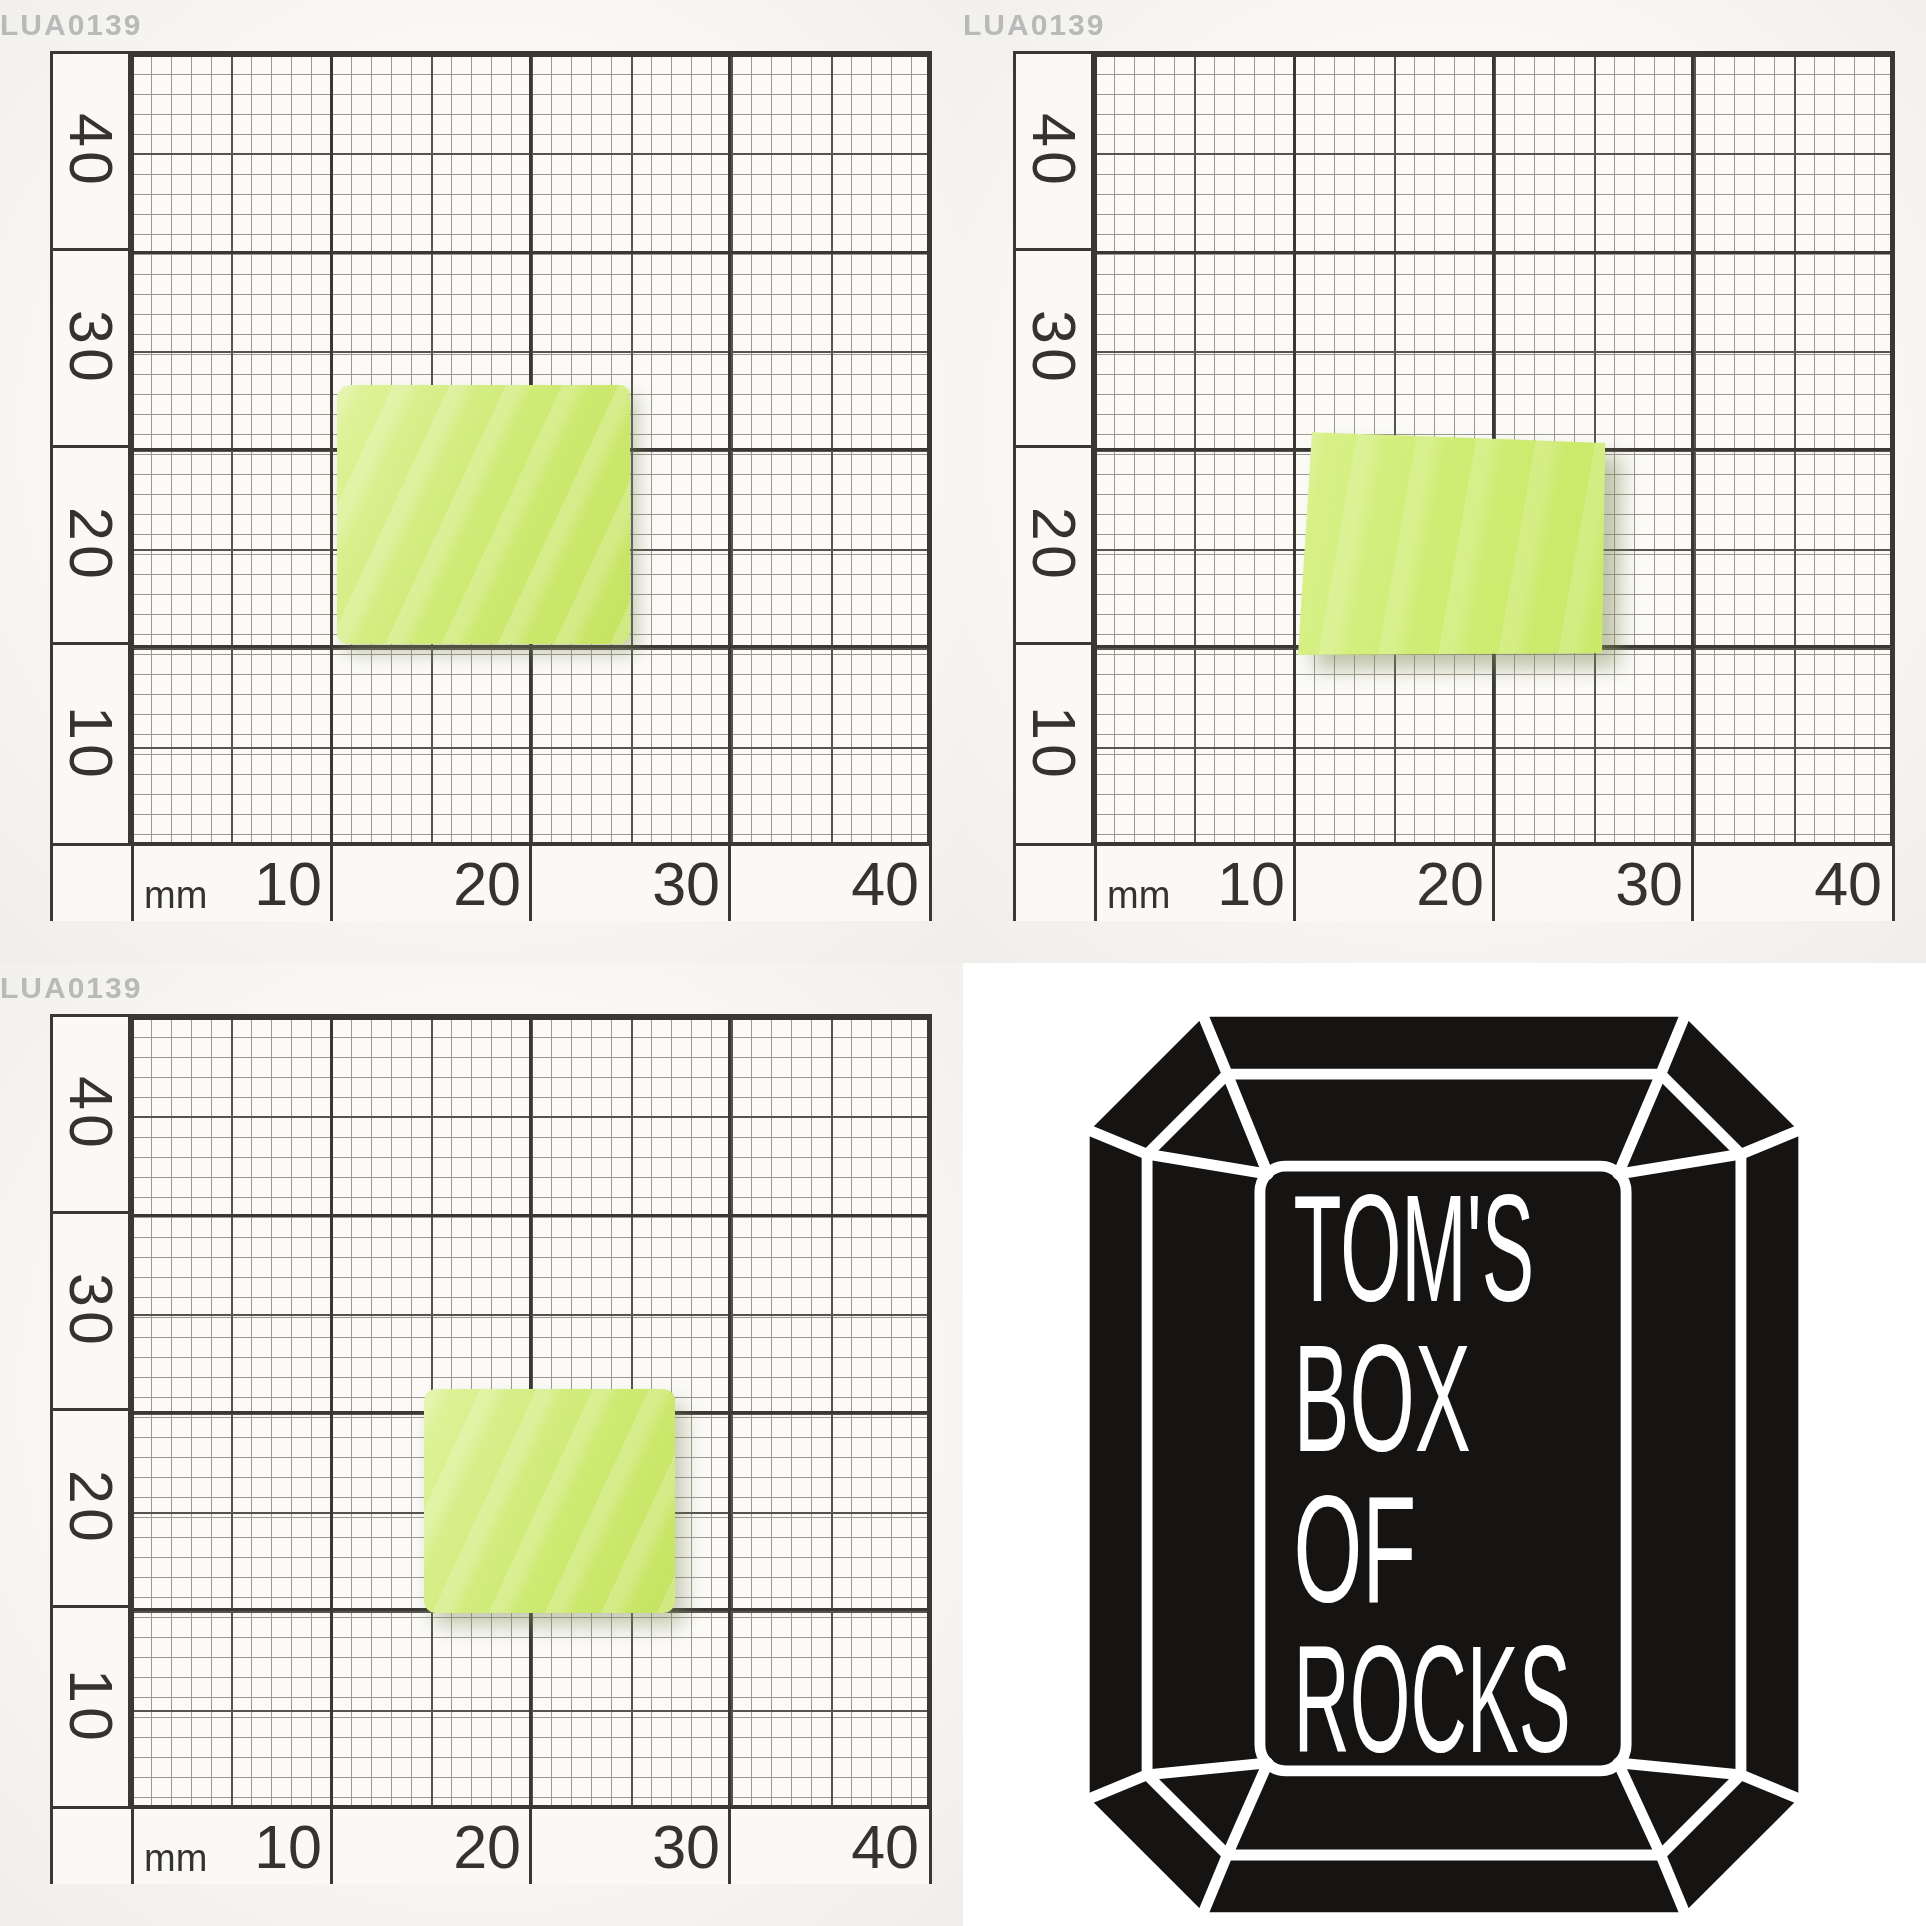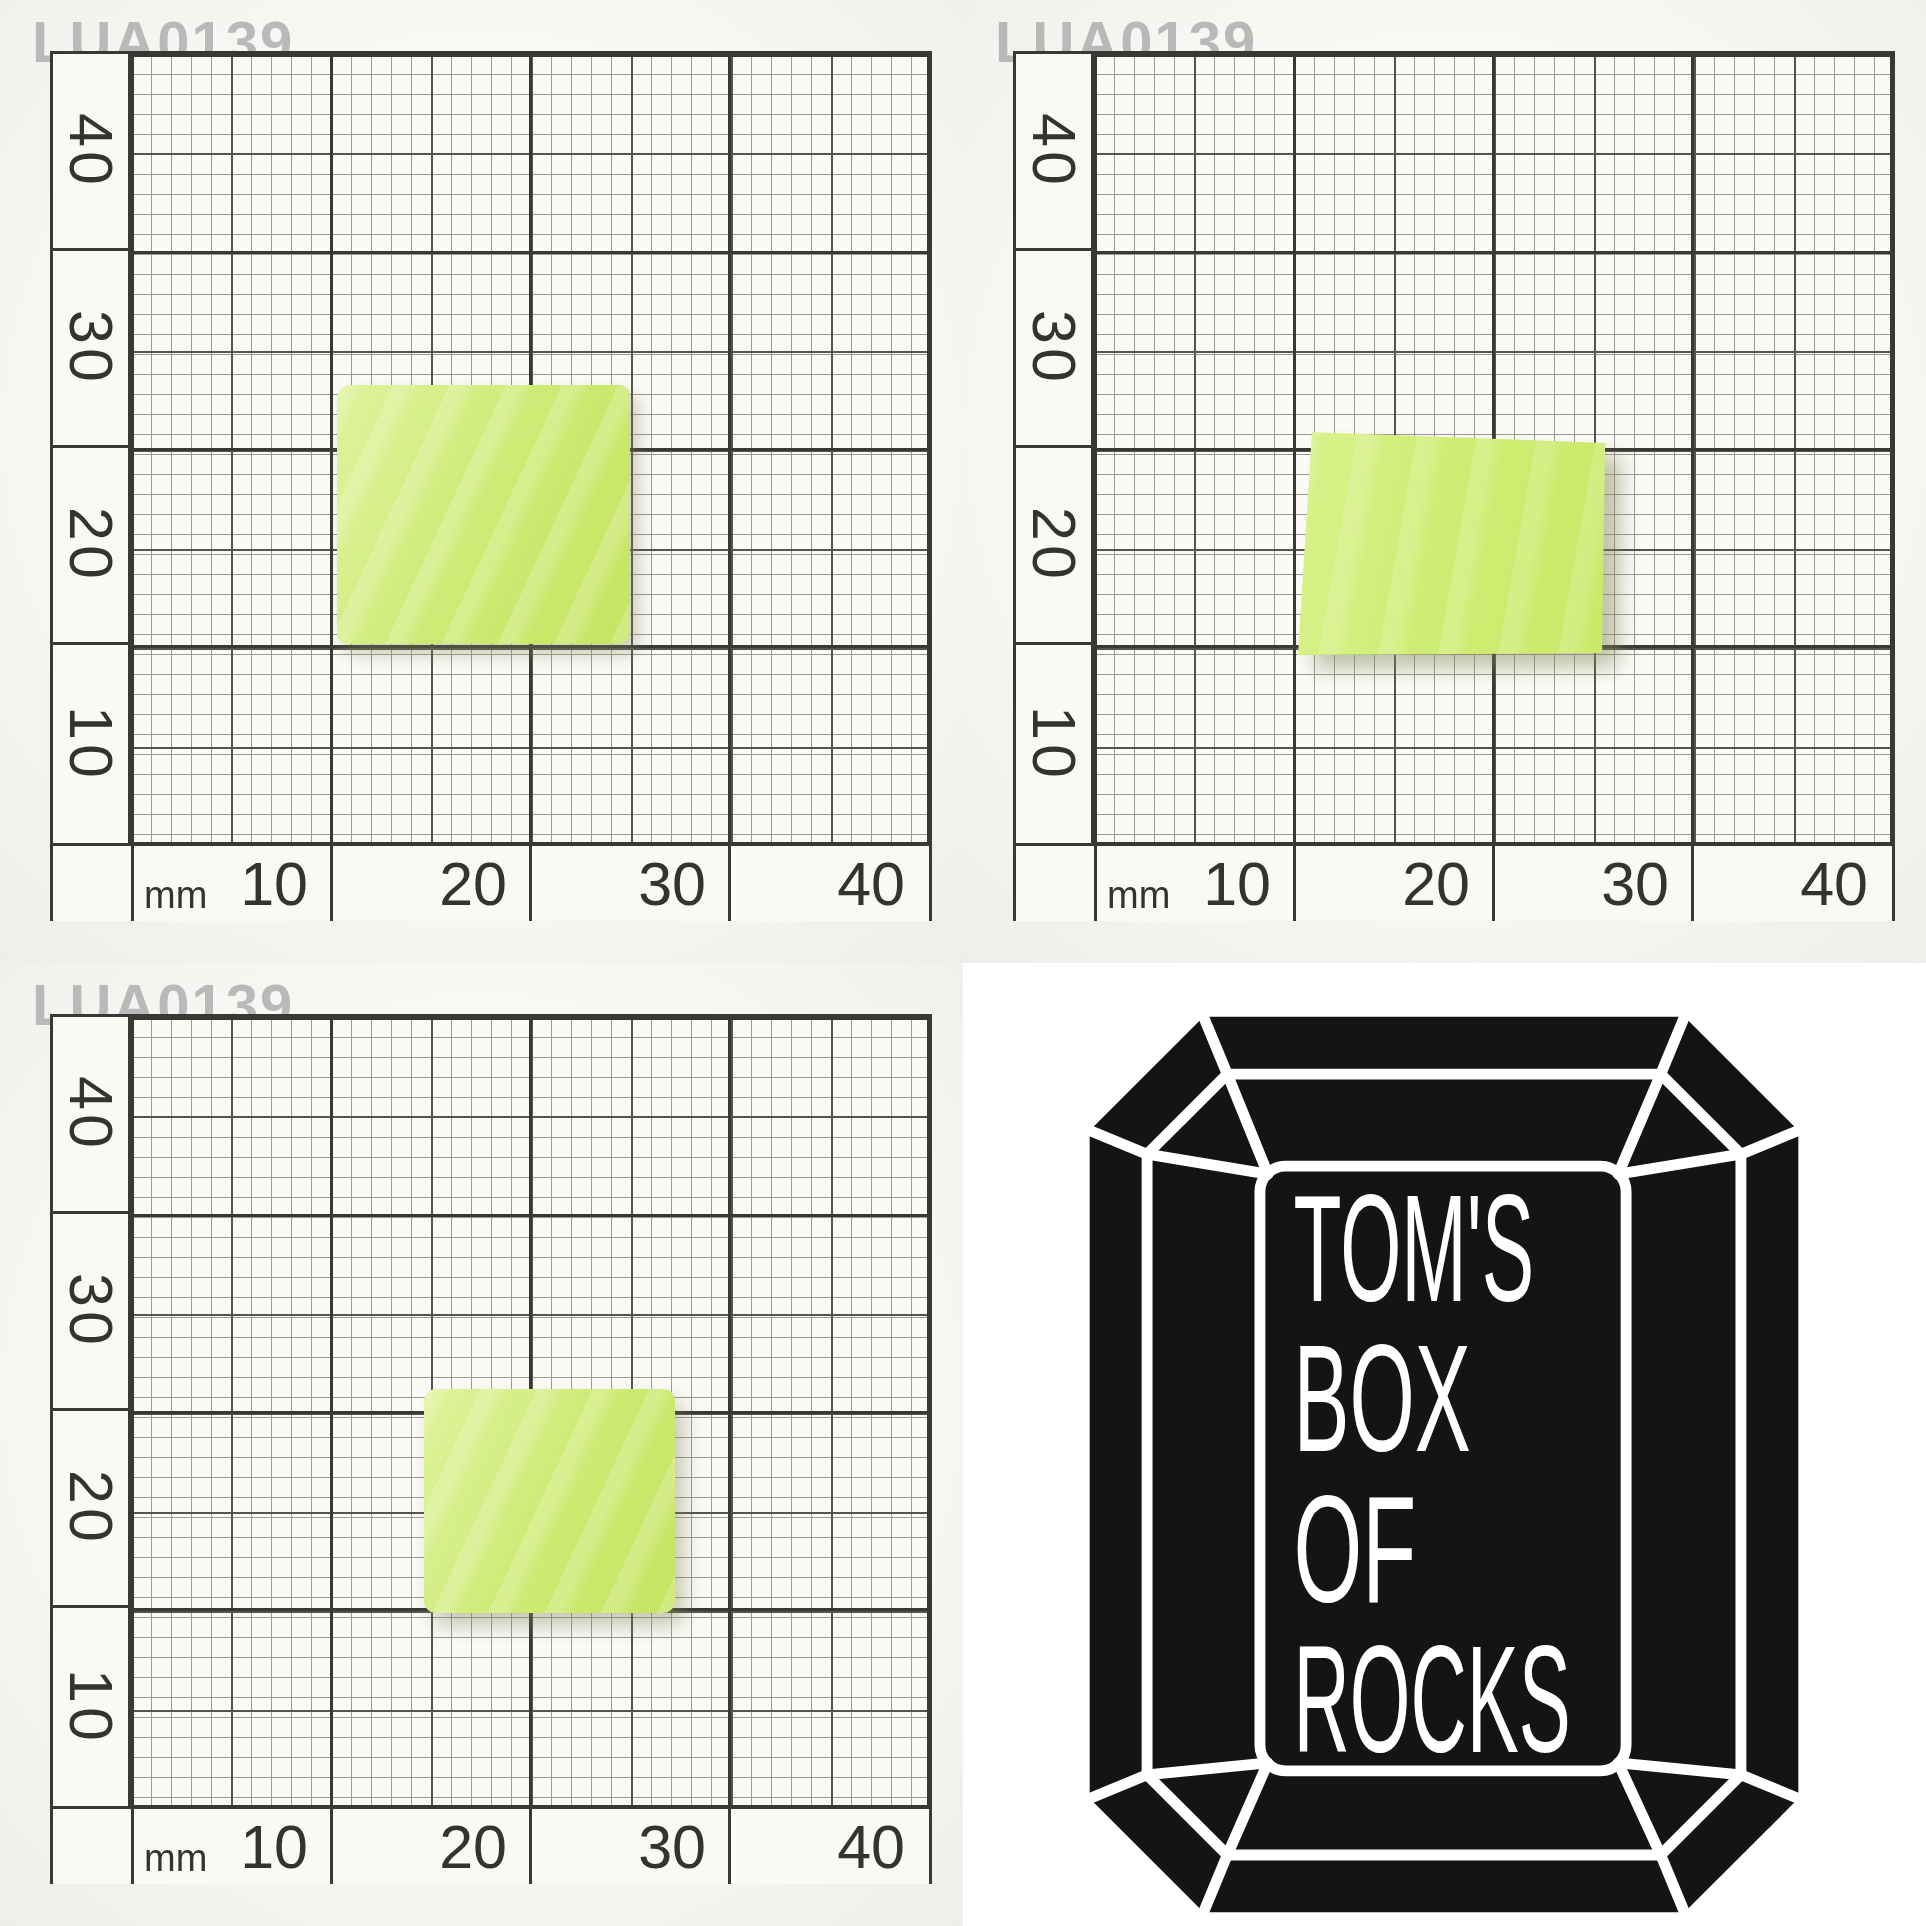--- a/index.html
+++ b/index.html
@@ -4,21 +4,21 @@
 <style>
   html,body{margin:0;padding:0;background:#fff;}
   body{width:1927px;height:1927px;overflow:hidden;
        font-family:"Liberation Sans",sans-serif;}
   .collage{width:1927px;height:1927px;display:grid;
            grid-template-columns:963px 963px;grid-template-rows:963px 963px;}
 
   
   .photo{position:relative;overflow:hidden;
          background:radial-gradient(circle at 50% 45%, #f9f8f4 55%, #efeeea 100%);}
-  .wm{position:absolute;left:32px;top:8px;font-size:58px;font-weight:700;
+  .wm{position:absolute;left:0;top:8px;font-size:30px;font-weight:700;
       letter-spacing:2px;color:#b9b9b9;}
 
   
   .sheet{position:absolute;left:50px;top:51px;width:882px;height:870px;
          box-sizing:border-box;border:3px solid #3a3834;background:#faf9f5;
          --thick:#3a3834;--med:#56544e;--thin:#9b9890;}
   .sheet .toprow{display:flex;height:789px;}
   .ycol{width:78px;box-sizing:border-box;border-right:3px solid var(--thick);
         display:flex;flex-direction:column;background:#faf9f5;}
   .ycell{height:197px;box-sizing:border-box;display:flex;align-items:center;
@@ -35,21 +35,21 @@
       linear-gradient(to right, var(--thin) 1px, transparent 1px),
       linear-gradient(to bottom, var(--thin) 1px, transparent 1px);
     background-size:
       199px 100%, 100% 197px,
       100px 100%, 100% 99px,
       20px 100%, 100% 20px;}
   .xrow{display:flex;height:75px;border-top:3px solid var(--thick);background:#faf9f5;}
   .xc0{width:78px;box-sizing:border-box;}
   .xc{width:199px;box-sizing:border-box;border-left:3px solid var(--thick);
       position:relative;display:flex;align-items:center;justify-content:flex-end;
-      padding-right:22px;font-size:61px;color:#35332f;}
+      padding-right:8px;font-size:61px;color:#35332f;}
   .xc .mm{position:absolute;left:10px;bottom:4px;font-size:38px;color:#35332f;}
 
   
   .spec{position:absolute;}
   .spec > i{display:block;width:100%;height:100%;
     background-image:
       repeating-linear-gradient(115deg, rgba(255,255,255,.20) 0 12px,
                                 rgba(255,255,255,0) 26px 51px),
       linear-gradient(115deg,#e0f39c 0%,#d5ee87 28%,#cdea72 55%,#c6e462 100%);}
   .spec1{left:206px;top:331px;width:293px;height:259px;

